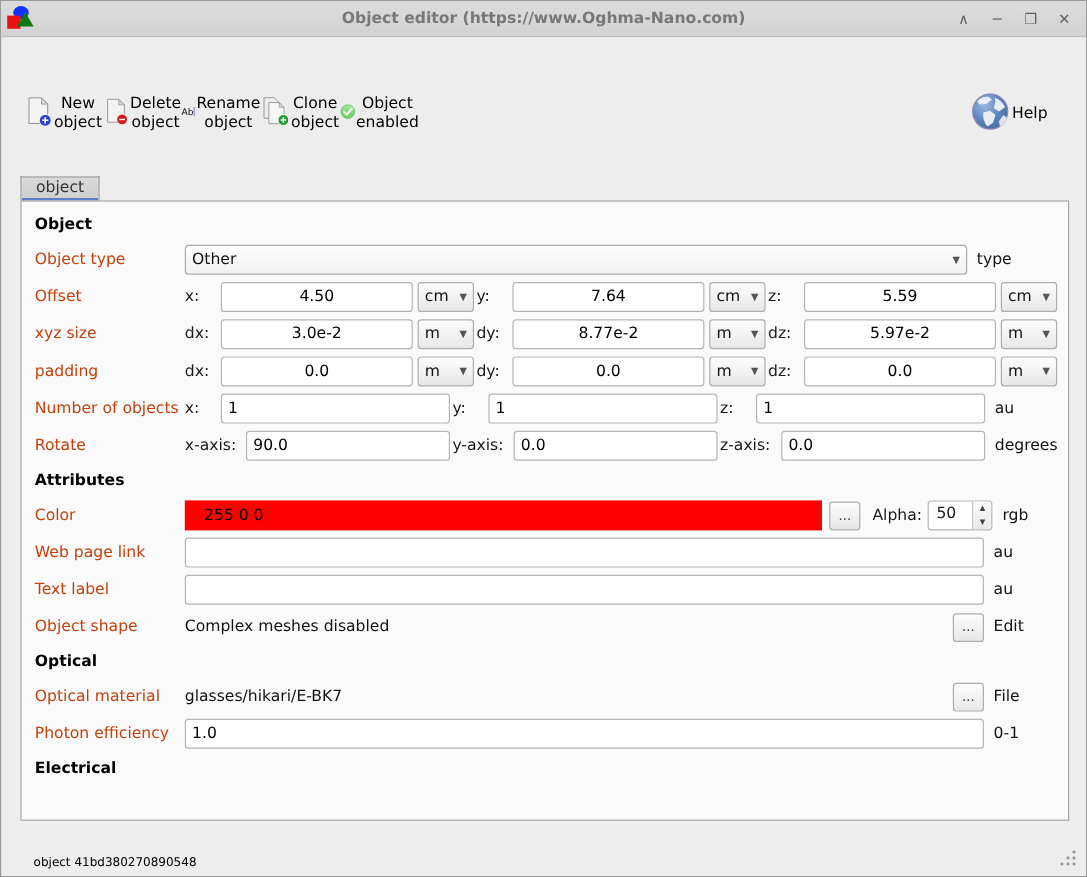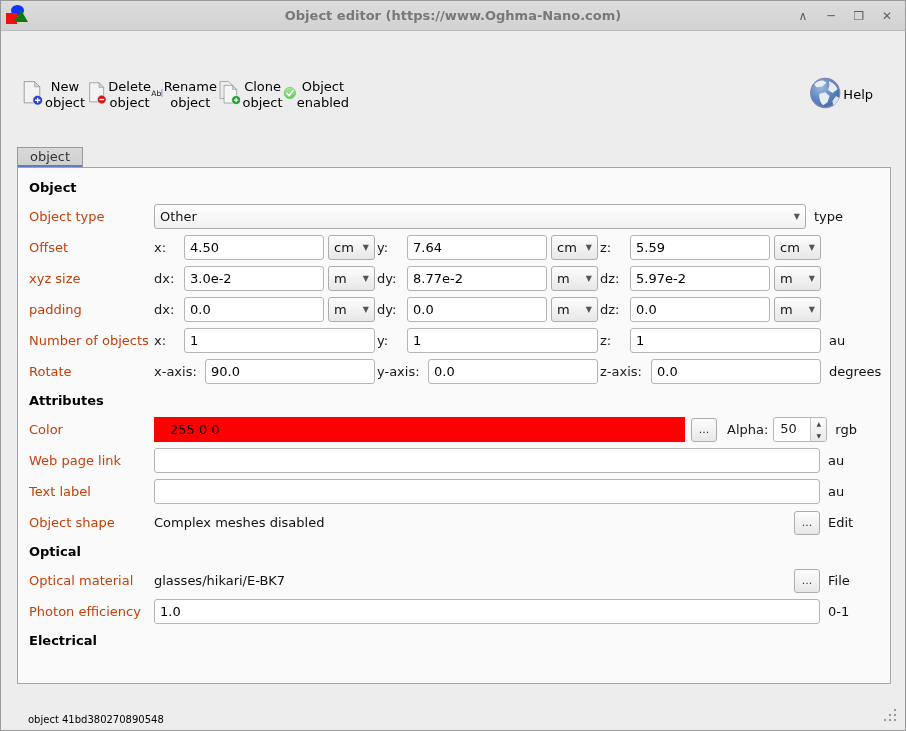--- a/index.html
+++ b/index.html
@@ -38,21 +38,21 @@
            background:#fafafa; border:1px solid #a5a5a5; padding-top:6px; }
 
   .heading { height:27px; line-height:27px; padding-left:11px; font-weight:bold; font-size:13px; color:#000; }
   .row { height:31px; display:flex; align-items:center; padding-left:11px; }
   .rlabel { width:125px; flex:none; font-size:13px; color:#c2410c; }
   .axis { width:30px; flex:none; font-size:13px; }
   .axis.wide { width:51px; }
 
   .tin { height:25px; border:1px solid #b5b5b5; border-radius:3px; background:#fff;
          font-family:"DejaVu Sans",sans-serif; font-size:13px; padding:0 5px; color:#000; outline:none; }
-  .w137 { width:140px; } .w170 { width:170px; } .w191 { width:191px; } .w666 { width:666px; }
+  .w137 { width:160px;text-align:center; } .w170 { width:170px; } .w191 { width:191px; } .w666 { width:666px; }
   .combo { height:25px; border:1px solid #adadad; border-radius:3px;
            background:linear-gradient(#fdfdfd,#e7e7e7); display:flex; align-items:center;
            justify-content:space-between; padding:0 5px; font-size:13px; color:#111; }
   .combo .car { font-size:8px; color:#555; margin-left:4px; }
   .w47 { width:47px; flex:none; }
   .combo-wide { width:652px; background:linear-gradient(#fefefe,#f1f1f1);text-align:right; }
   .gap4 { width:4px; flex:none; } .gap2 { width:2px; flex:none; }
   .unit { margin-left:8px; font-size:13px; color:#111; }
 
   .color-bar { width:531px; height:25px; background:#ff0000; color:#000; font-size:13px;

